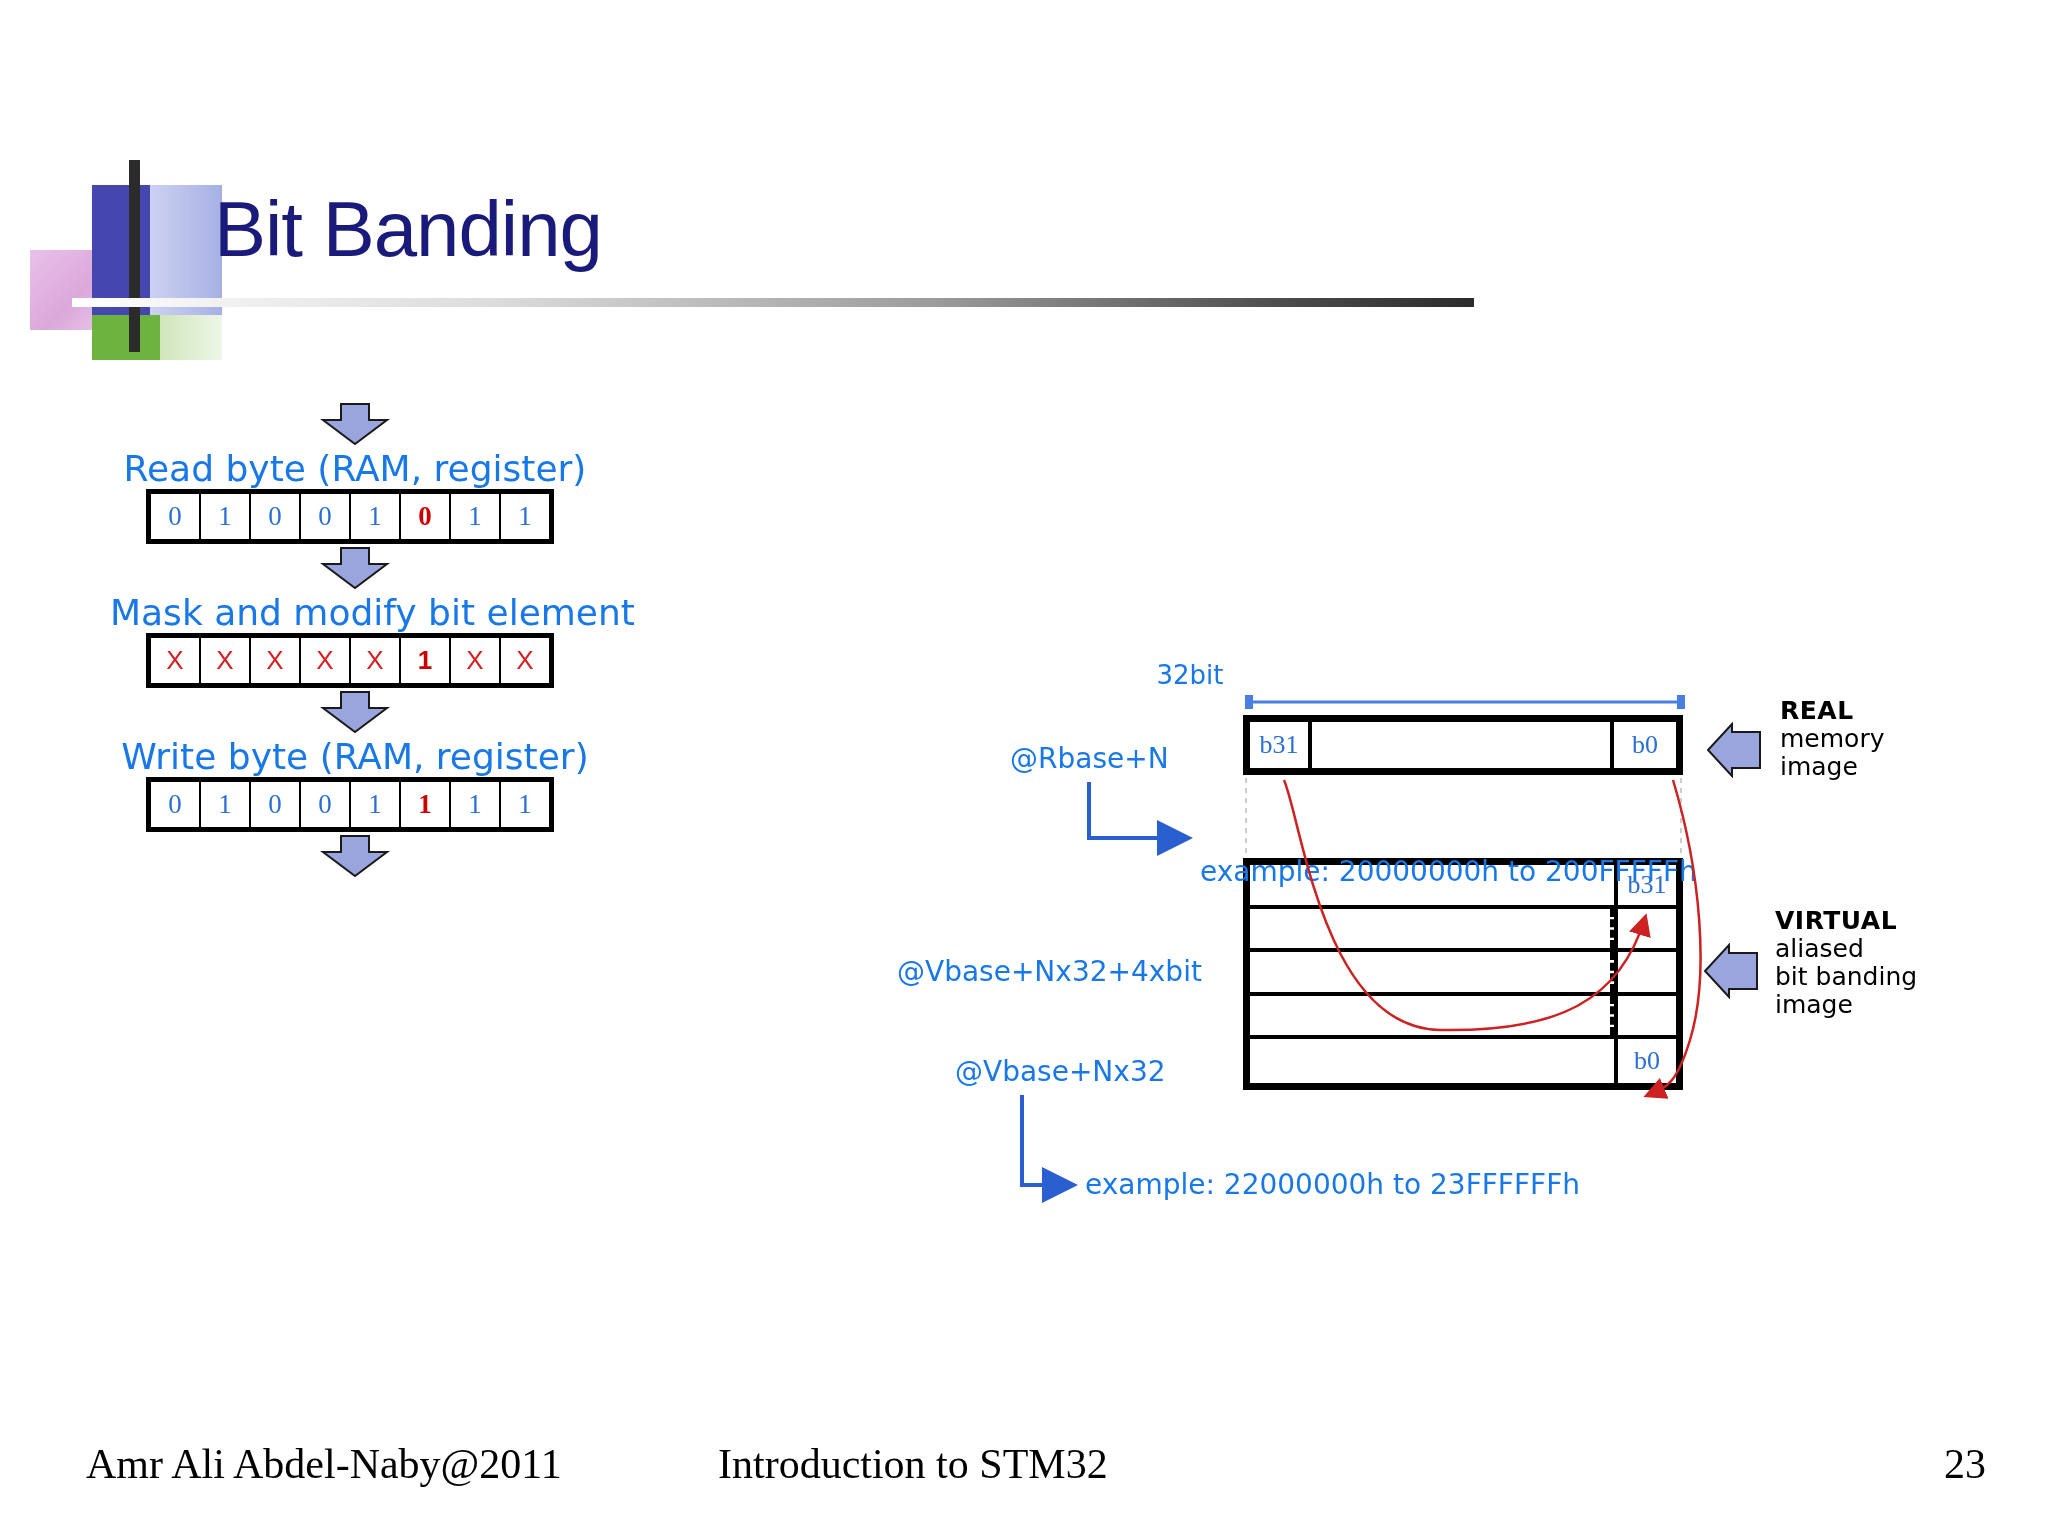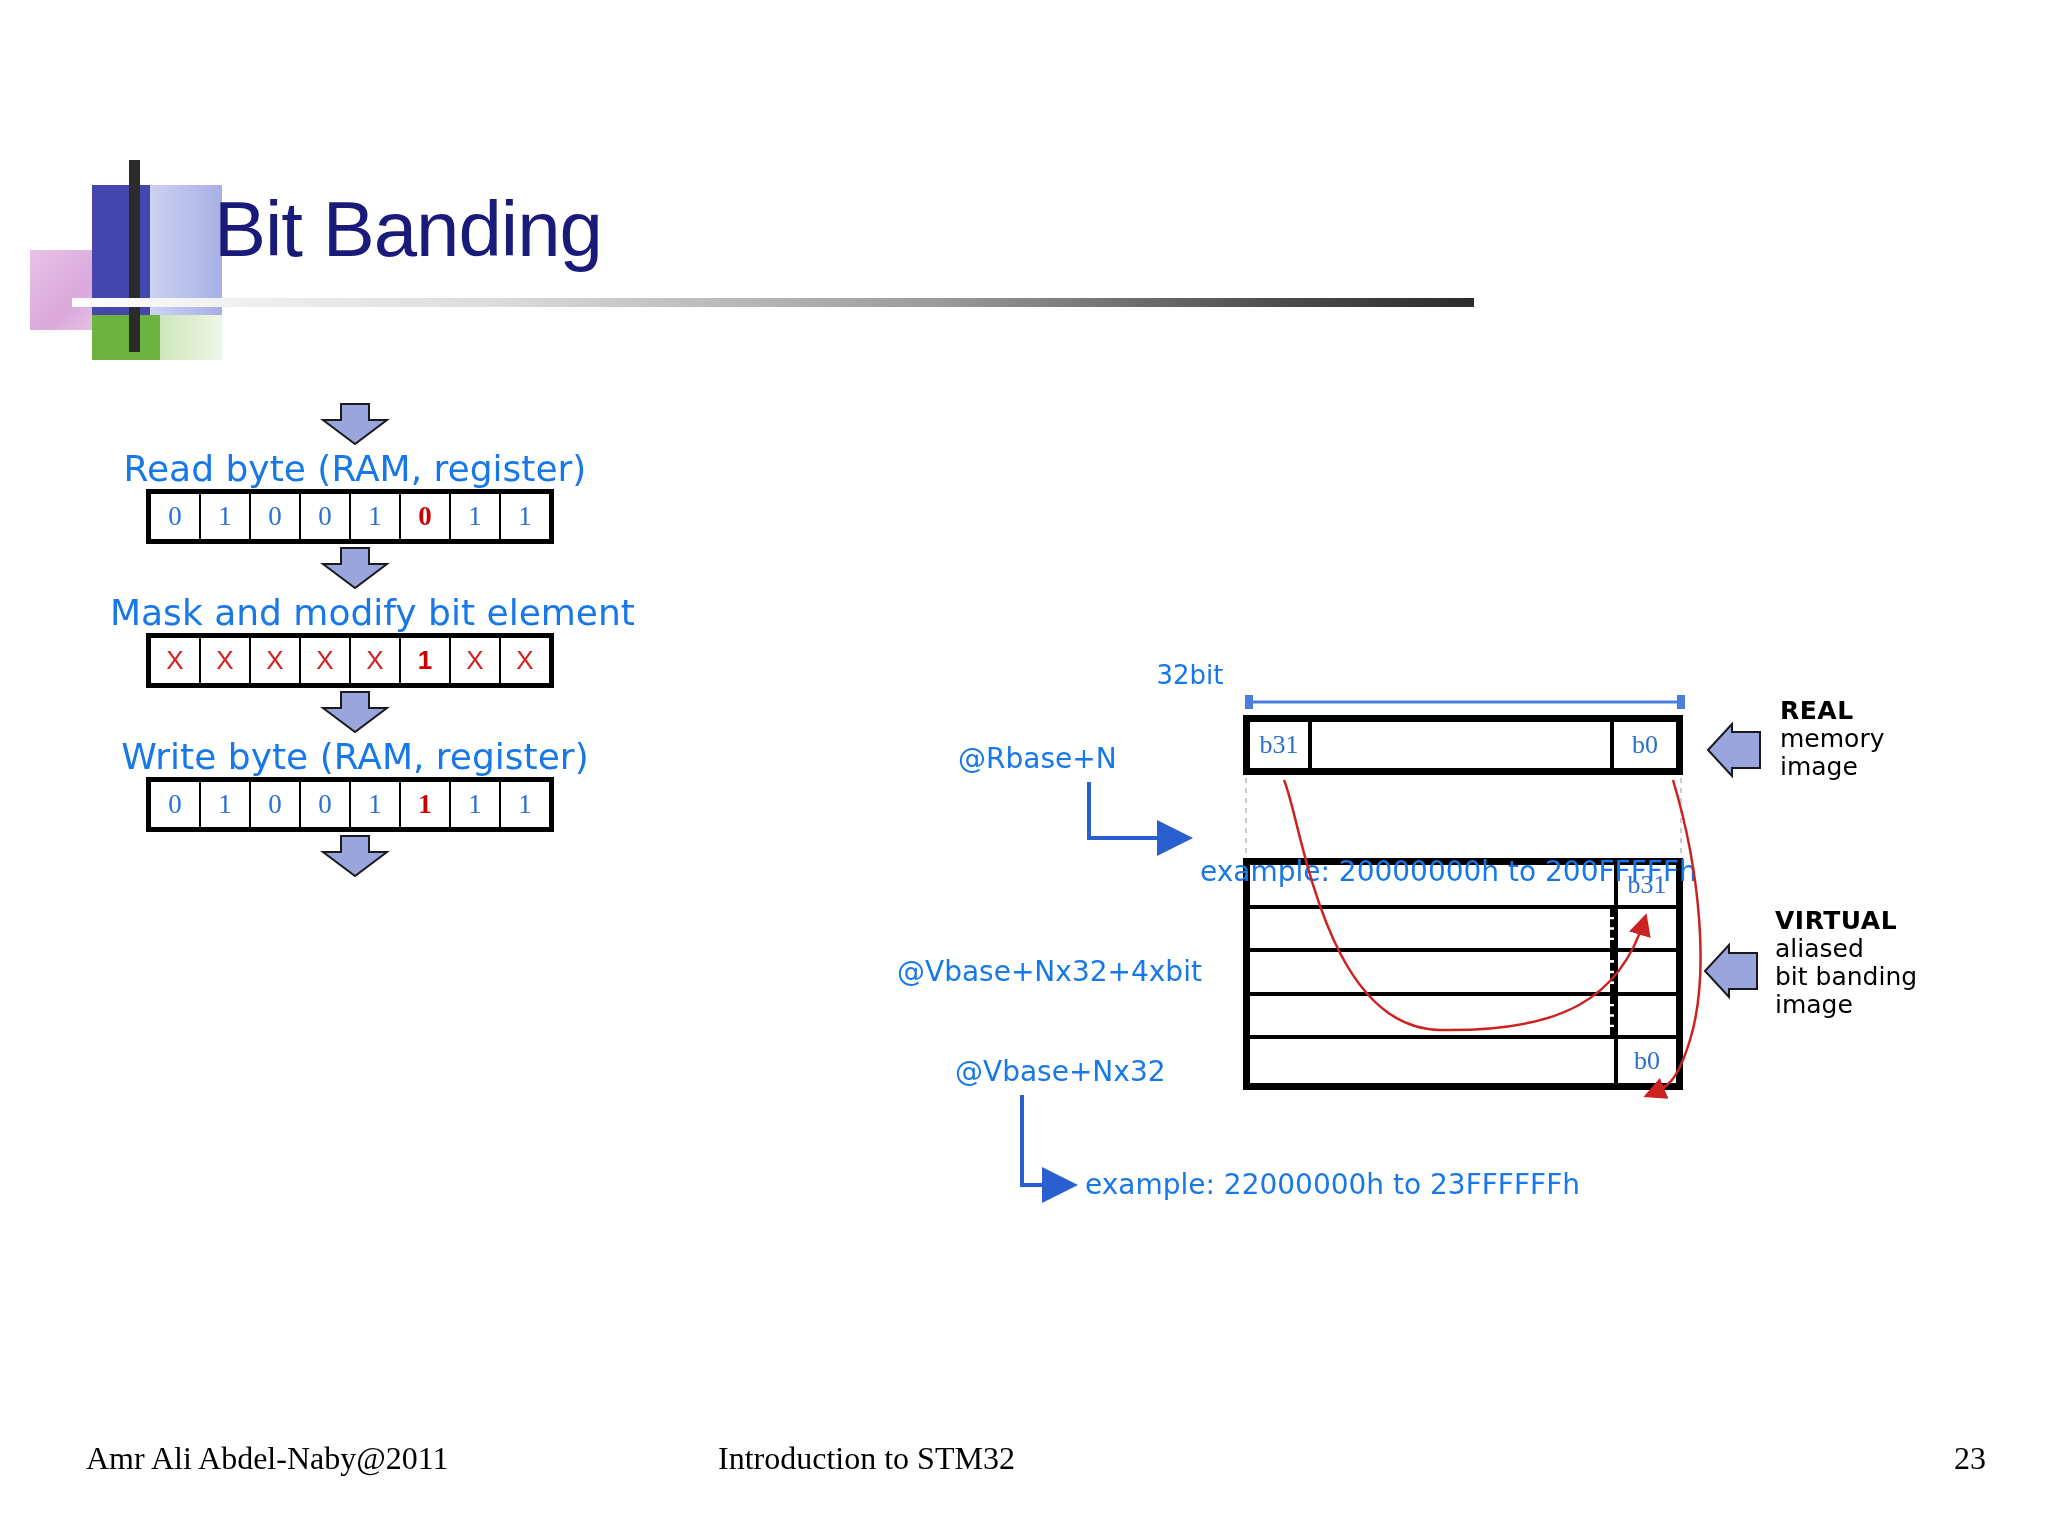--- a/index.html
+++ b/index.html
@@ -208,21 +208,21 @@
     border-top: 4px dashed #000000;
   }
 
   .addr-label {
     position: absolute;
     color: #1878e8;
     font-size: 28px;
     font-family: "DejaVu Sans", sans-serif;
     white-space: nowrap;
   }
-  #lbl-rbase   { left: 958px;  top: 742px; }
+  #lbl-rbase   { left: 1010px;  top: 742px; }
   #lbl-vbase32 { left: 897px;  top: 955px; }
   #lbl-vbase   { left: 955px;  top: 1055px; }
   #ex-real     { left: 1200px; top: 855px; text-align: center; }
   #ex-virt     { left: 1085px; top: 1168px; }
 
   .side-note {
     position: absolute;
     font-family: "DejaVu Sans", sans-serif;
     font-size: 25px;
     color: #000000;
@@ -247,21 +247,21 @@
     pointer-events: none;
   }
 
   
   #slide-footer {
     position: absolute;
     left: 0; top: 1440px;
     width: 2048px;
     height: 80px;
     font-family: "Liberation Serif", serif;
-    font-size: 32px;
+    font-size: 42px;
     color: #000000;
   }
   #footer-author { position: absolute; left: 86px;  top: 0; }
   #footer-center { position: absolute; left: 718px; top: 0; text-align: right; }
   #footer-page   { position: absolute; right: 62px; top: 0; }
 </style>
 </head>
 <body>
 
 <div id="slide-header">

